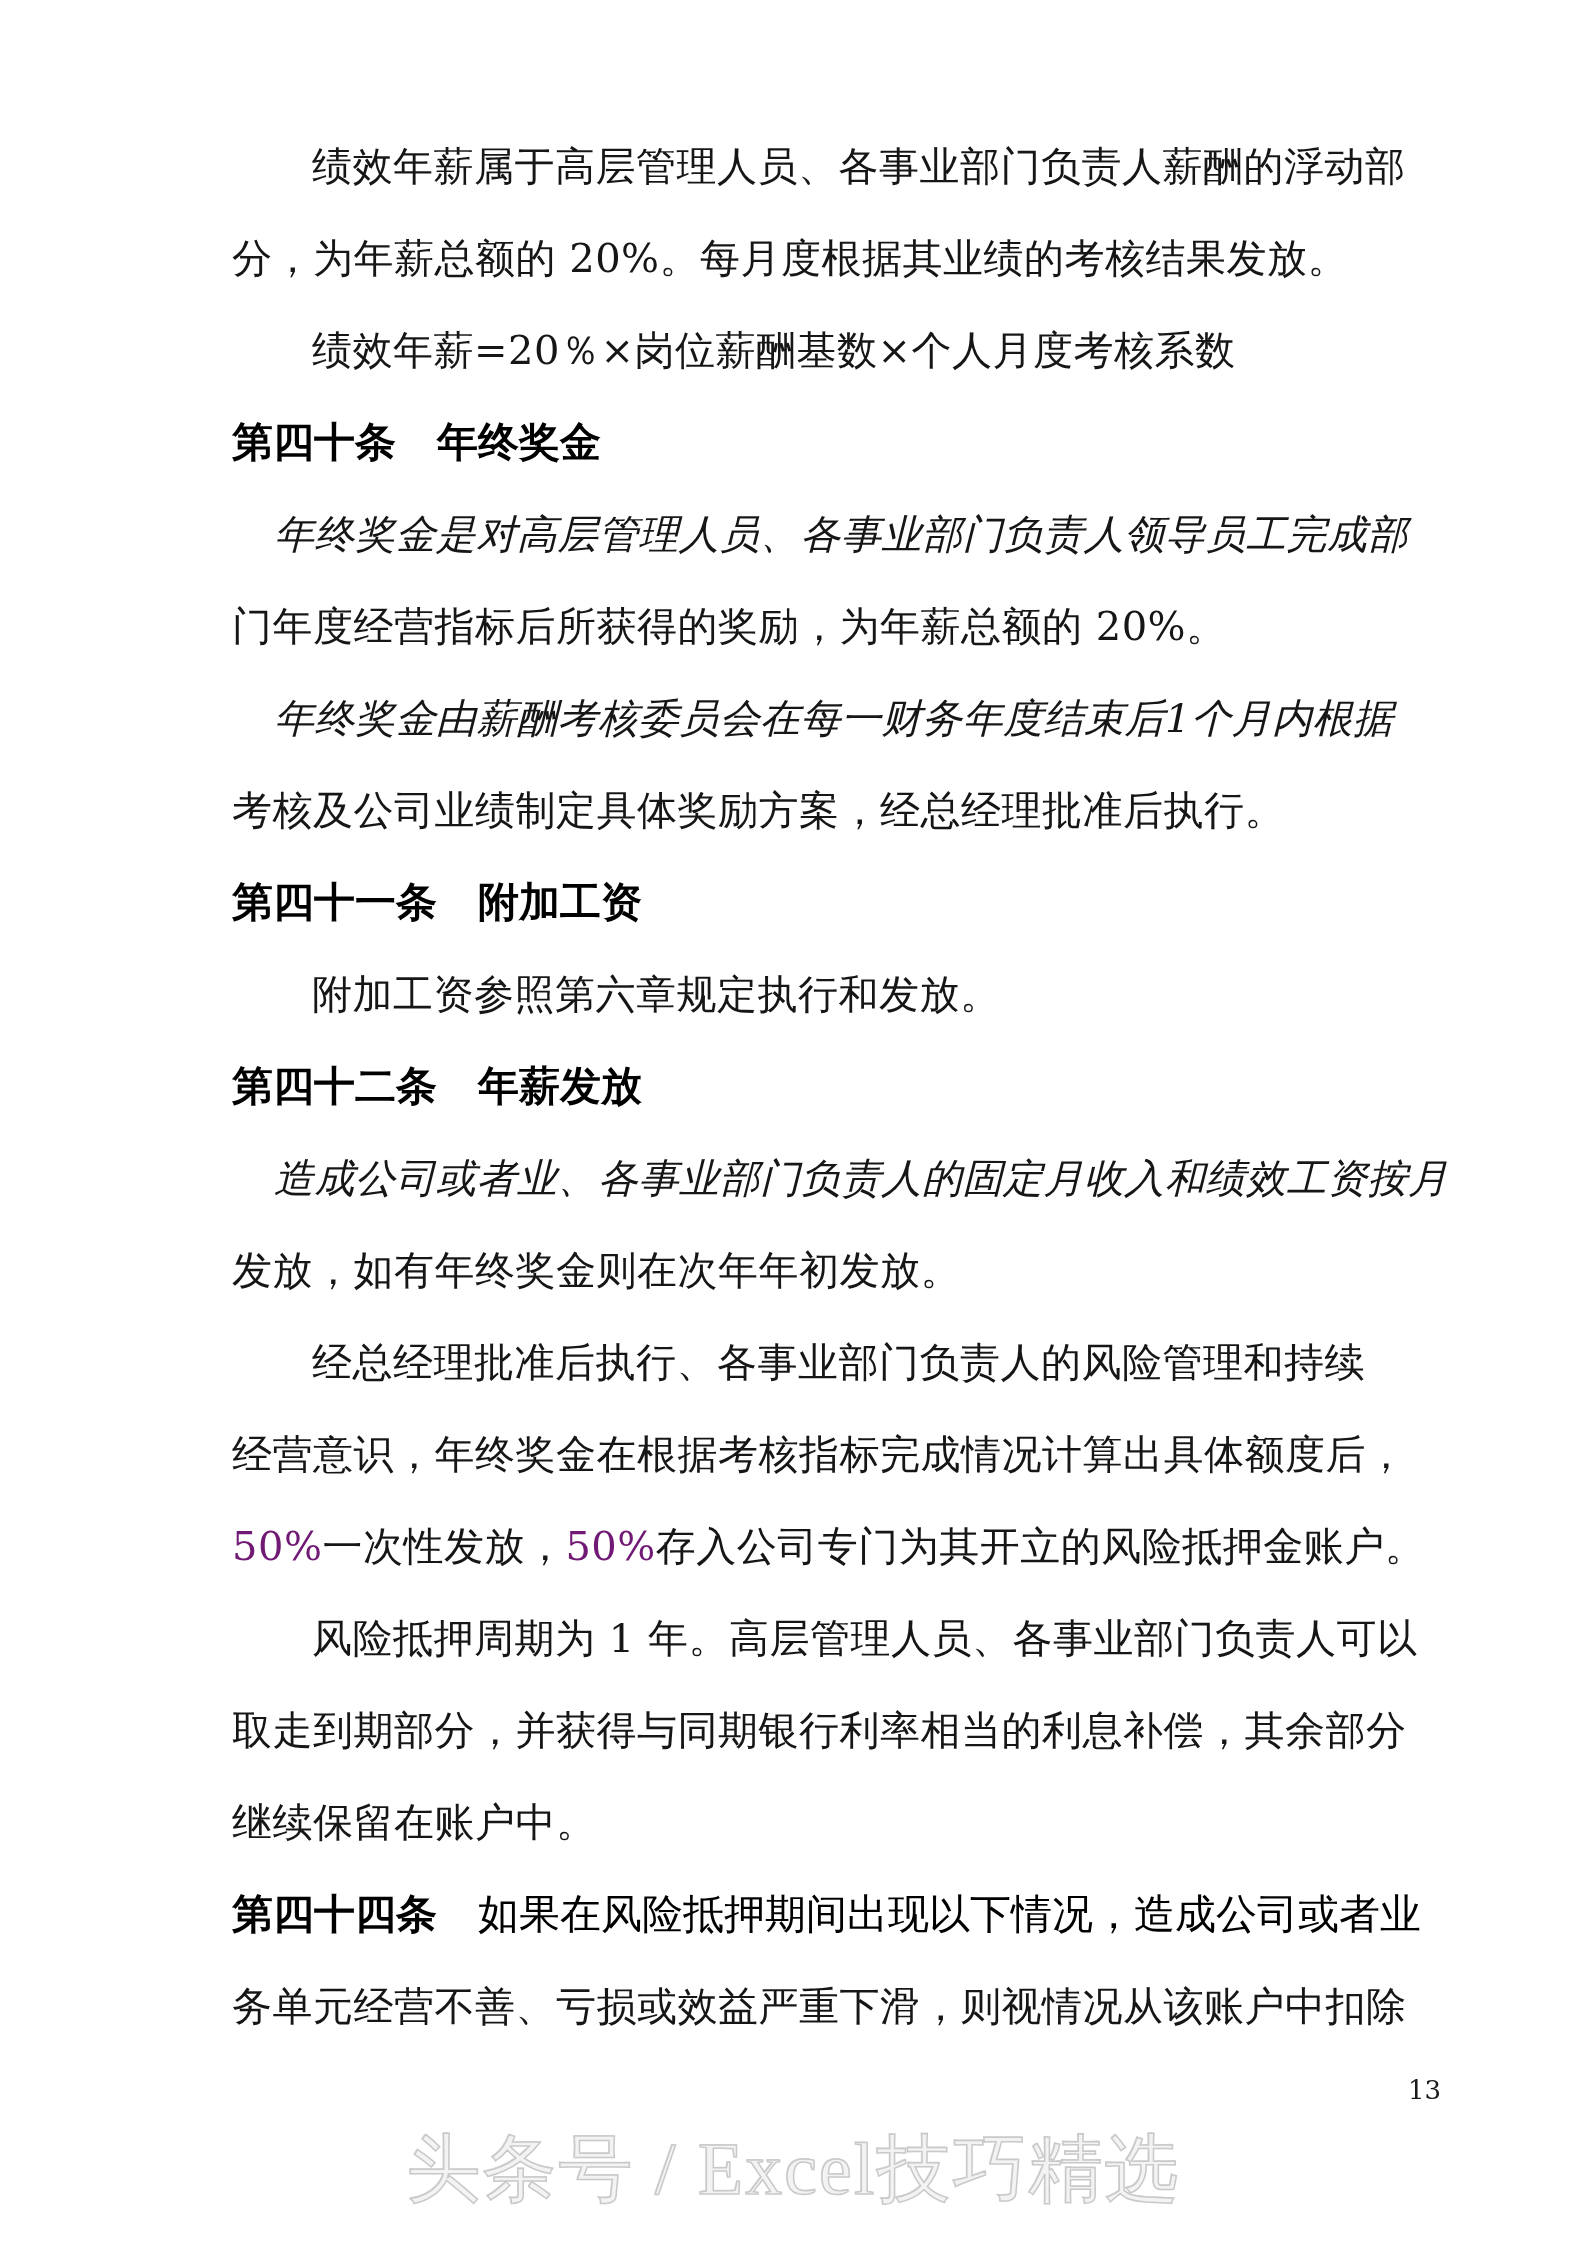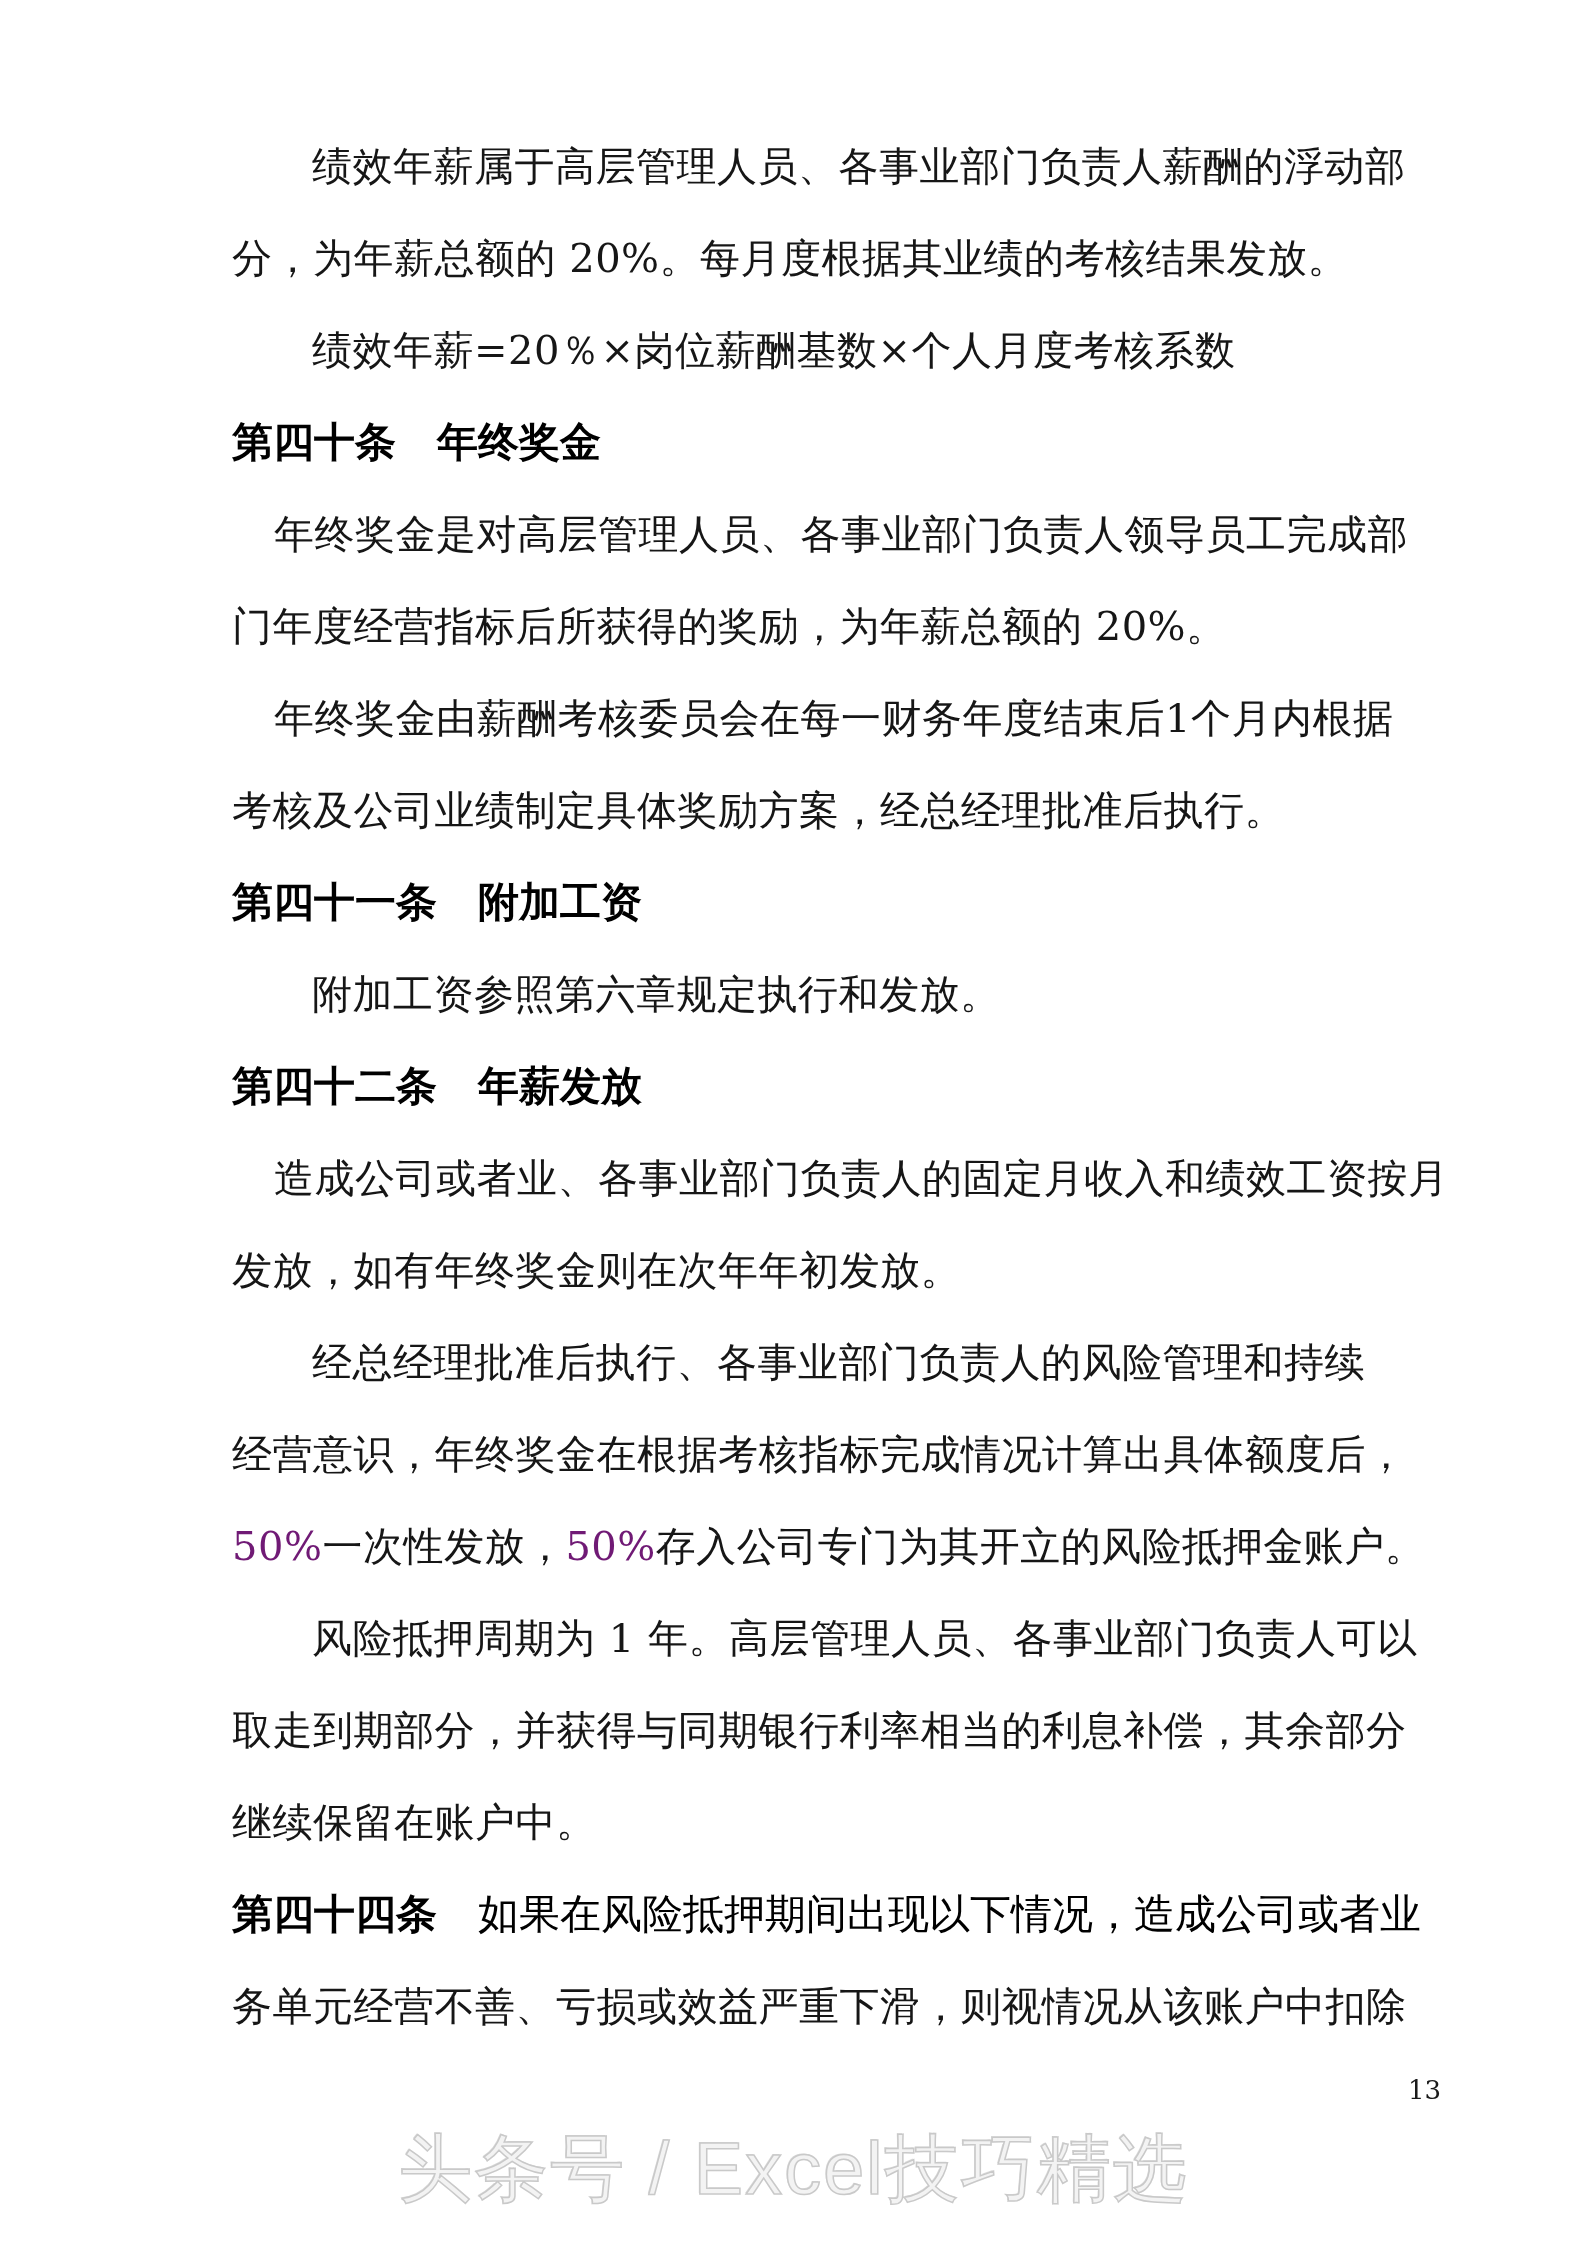--- a/index.html
+++ b/index.html
@@ -29,20 +29,21 @@
     line-height: 92px;
     letter-spacing: 0.5px;
     white-space: pre;
     color: #161616;
   }
   .indent2 {
     text-indent: 80px;
   }
   .indent1 {
     text-indent: 42px;
+    font-style: italic;
   }
   .indent-formula {
     text-indent: 80px;
   }
   .heading {
     font-size: 41px;
     line-height: 92px;
     font-weight: bold;
     white-space: pre;
     color: #000000;
@@ -67,21 +68,21 @@
     text-align: right;
   }
 
   
   .watermark {
     position: absolute;
     left: 0;
     right: 0;
     top: 2120px;
     text-align: center;
-    font-family: Liberation Sans, sans-serif;
+    font-family: Liberation Serif, serif;
     font-size: 74px;
     letter-spacing: 2px;
     color: #f3f3f3;
     -webkit-text-stroke: 1.5px #c9c9c9;
     text-shadow: 2px 2px 0 #ffffff, -1px -1px 0 #dcdcdc;
     white-space: pre;
     user-select: none;
   }
 </style>
 </head>

